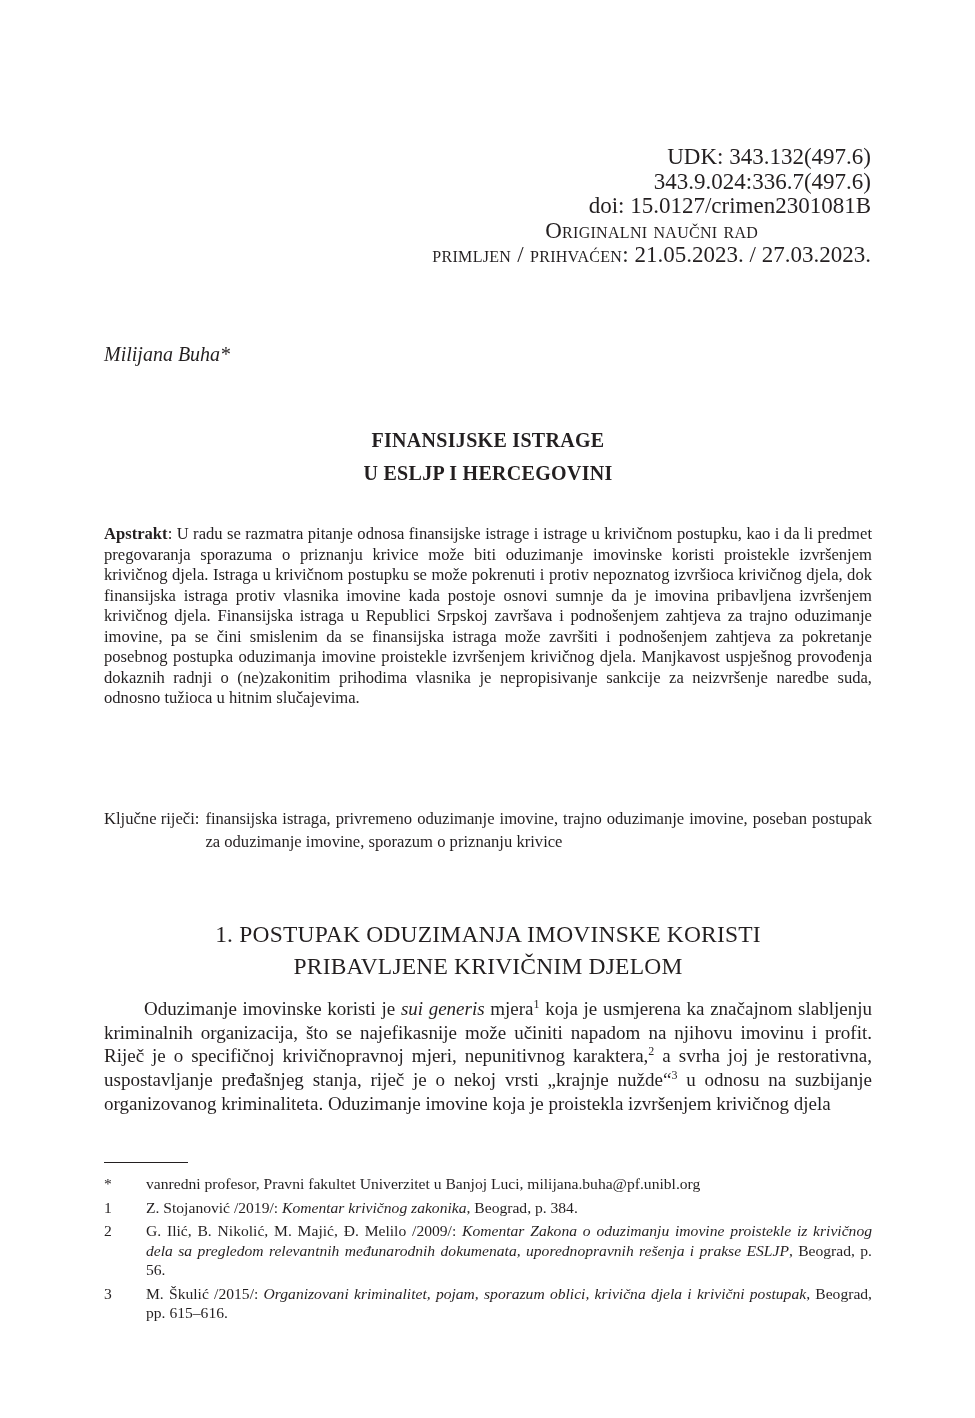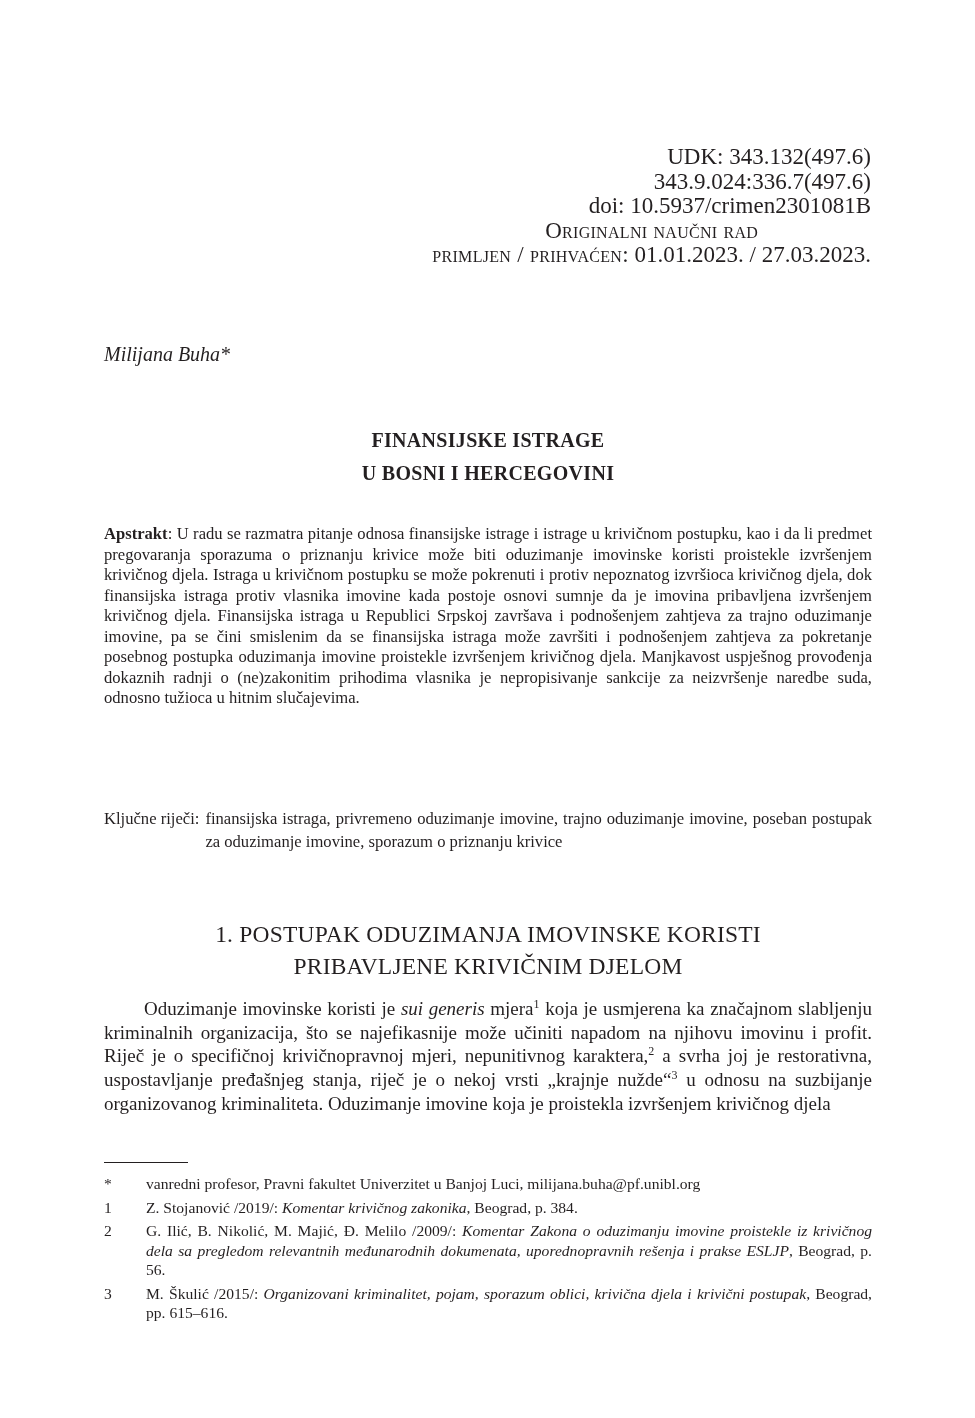--- a/index.html
+++ b/index.html
@@ -52,30 +52,30 @@
   .fn .num { width: 42px; flex: 0 0 42px; }
   .fn .txt { flex: 1; text-align: justify; }
   i { font-style: italic; font-family: Liberation Serif, serif; }
 </style>
 </head>
 <body>
 
 <div class="meta">
   <div>UDK: 343.132(497.6)</div>
   <div>343.9.024:336.7(497.6)</div>
-  <div>doi: 10.5937/crimen2301081B</div>
+  <div>doi: 15.0127/crimen2301081B</div>
   <div class="sc">Originalni naučni rad</div>
-  <div><span class="sc">primljen / prihvaćen:</span><span> 01.01.2023. / 27.03.2023.</span></div>
+  <div><span class="sc">primljen / prihvaćen:</span><span> 21.05.2023. / 27.03.2023.</span></div>
 </div>
 
 <div class="author"><span>Milijana Buha</span><span>*</span></div>
 
 <div class="title">
   <div>FINANSIJSKE ISTRAGE</div>
-  <div>U BOSNI I HERCEGOVINI</div>
+  <div>U ESLJP I HERCEGOVINI</div>
 </div>
 
 <div class="abstract"><b>Apstrakt</b><span>: U radu se razmatra pitanje odnosa finansijske istrage i istrage u krivičnom postupku, kao i da li predmet pregovaranja sporazuma o priznanju krivice može biti oduzimanje imovinske koristi proistekle izvršenjem krivičnog djela. Istraga u krivičnom postupku se može pokrenuti i protiv nepoznatog izvršioca krivičnog djela, dok finansijska istraga protiv vlasnika imovine kada postoje osnovi sumnje da je imovina pribavljena izvršenjem krivičnog djela. Finansijska istraga u Republici Srpskoj završava i podnošenjem zahtjeva za trajno oduzimanje imovine, pa se čini smislenim da se finansijska istraga može završiti i podnošenjem zahtjeva za pokretanje posebnog postupka oduzimanja imovine proistekle izvršenjem krivičnog djela. Manjkavost uspješnog provođenja dokaznih radnji o (ne)zakonitim prihodima vlasnika je nepropisivanje sankcije za neizvršenje naredbe suda, odnosno tužioca u hitnim slučajevima.</span></div>
 
 <div class="keywords">
   <span class="kw-label">Ključne riječi:</span>
   <span class="kw-text">finansijska istraga, privremeno oduzimanje imovine, trajno oduzimanje imovine, poseban postupak za oduzimanje imovine, sporazum o priznanju krivice</span>
 </div>
 
 <div class="section-heading">

